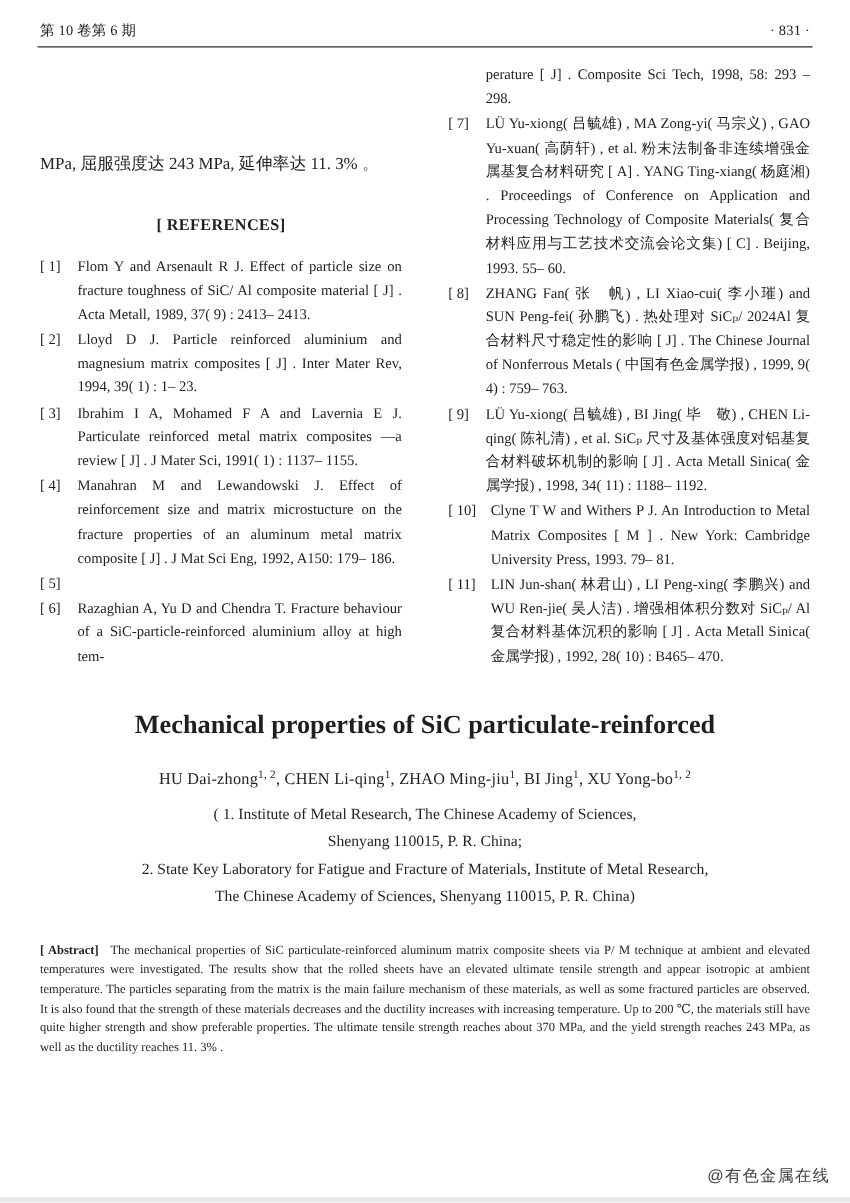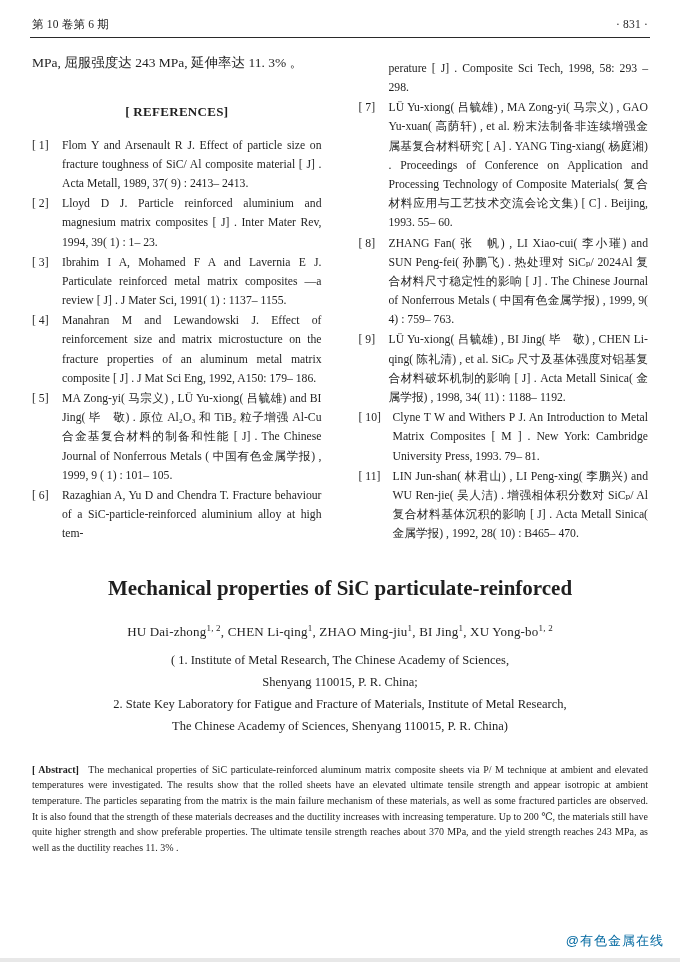--- a/index.html
+++ b/index.html
@@ -117,21 +117,20 @@
           <div class="ref-item">
             <span class="ref-num">[ 3]</span>
             <span class="ref-text">Ibrahim I A, Mohamed F A and Lavernia E J. Particulate reinforced metal matrix composites —a review [ J] . J Mater Sci, 1991( 1) : 1137– 1155.</span>
           </div>
           <div class="ref-item">
             <span class="ref-num">[ 4]</span>
             <span class="ref-text">Manahran M and Lewandowski J. Effect of reinforcement size and matrix microstucture on the fracture properties of an aluminum metal matrix composite [ J] . J Mat Sci Eng, 1992, A150: 179– 186.</span>
           </div>
           <div class="ref-item">
             <span class="ref-num">[ 5]</span>
-            <span class="ref-text">MA Zong-yi( 马宗义) , LÜ Yu-xiong( 吕毓雄) and BI Jing( 毕　敬) . 原位 Al₂O₃ 和 TiB₂ 粒子增强 Al-Cu 合金基复合材料的制备和性能 [ J] . The Chinese Journal of Nonferrous Metals ( 中国有色金属学报) , 1999, 9 ( 1) : 101– 105.</span>
           </div>
           <div class="ref-item">
             <span class="ref-num">[ 6]</span>
             <span class="ref-text">Razaghian A, Yu D and Chendra T. Fracture behaviour of a SiC-particle-reinforced aluminium alloy at high tem-</span>
           </div>
         </div>
     </div>
     <div class="col">
       <p class="ref-cont">perature [ J] . Composite Sci Tech, 1998, 58: 293 – 298.</p>
       <div id="refs-right">
@@ -171,15 +170,15 @@
       <div>The Chinese Academy of Sciences, Shenyang 110015, P. R. China)</div>
     </div>
   </section>
 
   <p class="abstract-par">
     <span class="label">[ Abstract]</span>
     <span>The mechanical properties of SiC particulate-reinforced aluminum matrix composite sheets via P/ M technique at ambient and elevated temperatures were investigated. The results show that the rolled sheets have an elevated ultimate tensile strength and appear isotropic at ambient temperature. The particles separating from the matrix is the main failure mechanism of these materials, as well as some fractured particles are observed. It is also found that the strength of these materials decreases and the ductility increases with increasing temperature. Up to 200 ℃, the materials still have quite higher strength and show preferable properties. The ultimate tensile strength reaches about 370 MPa, and the yield strength reaches 243 MPa, as well as the ductility reaches 11. 3% .</span>
   </p>
 
 
-  <div class="watermark" style="color: #0369a1;">@有色金属在线</div>
+  <div class="watermark" style="color: #404040;">@有色金属在线</div>
 
 </div>
 
 </body></html>

